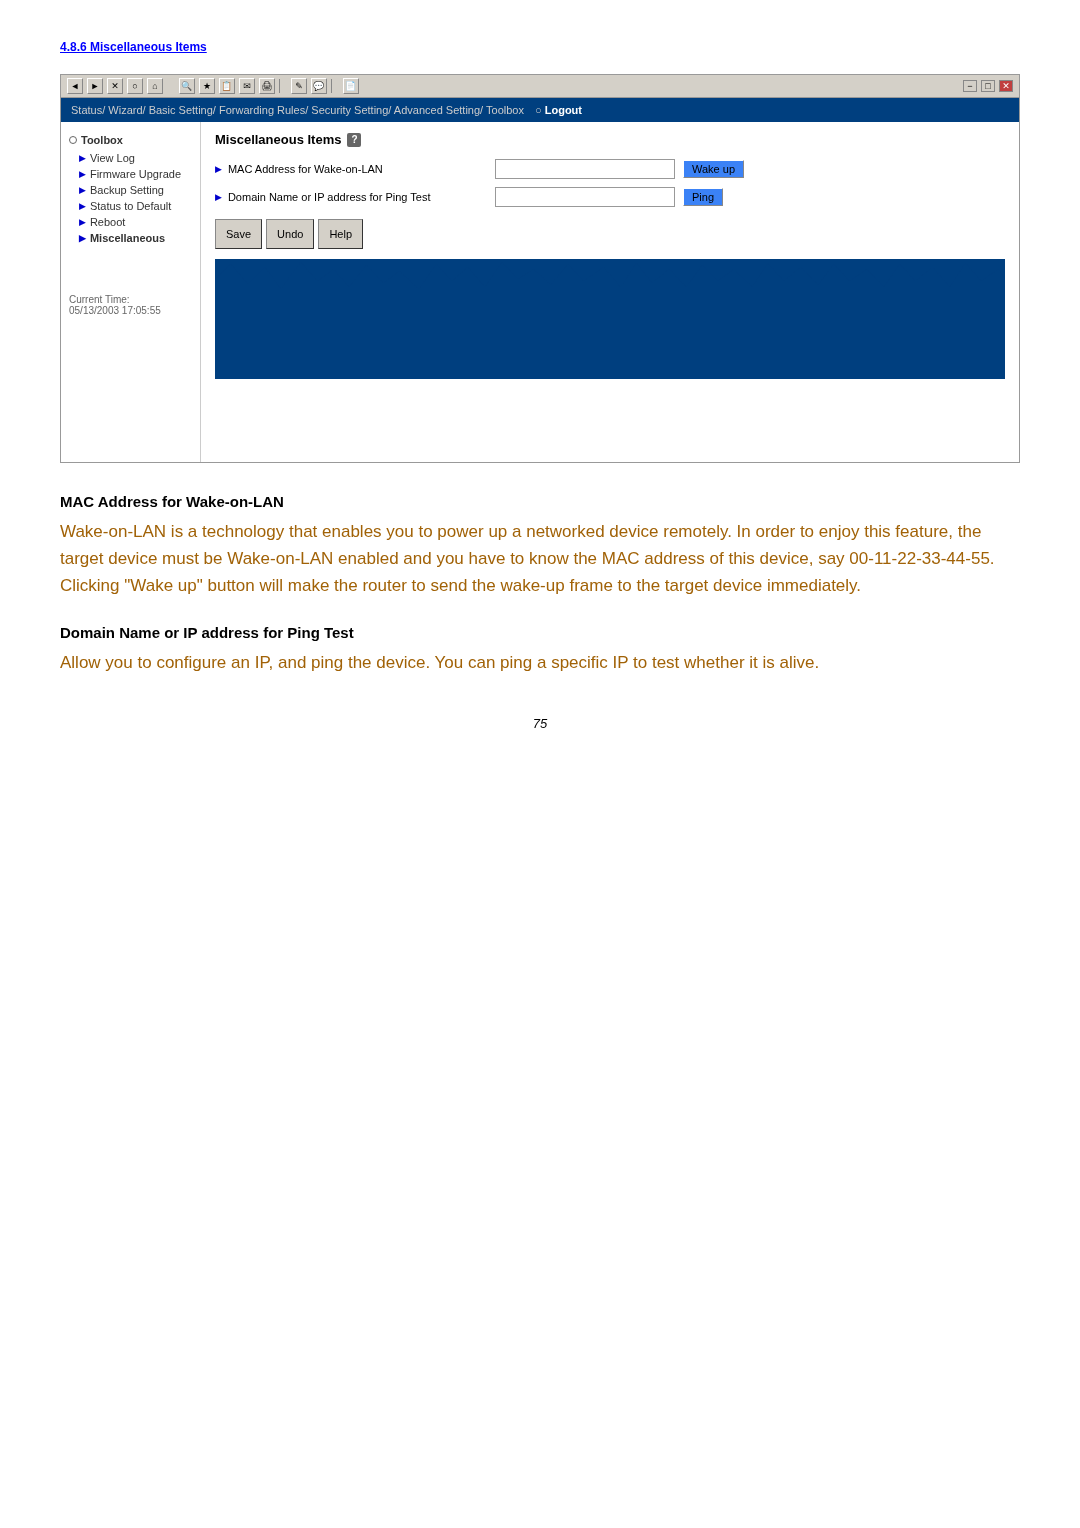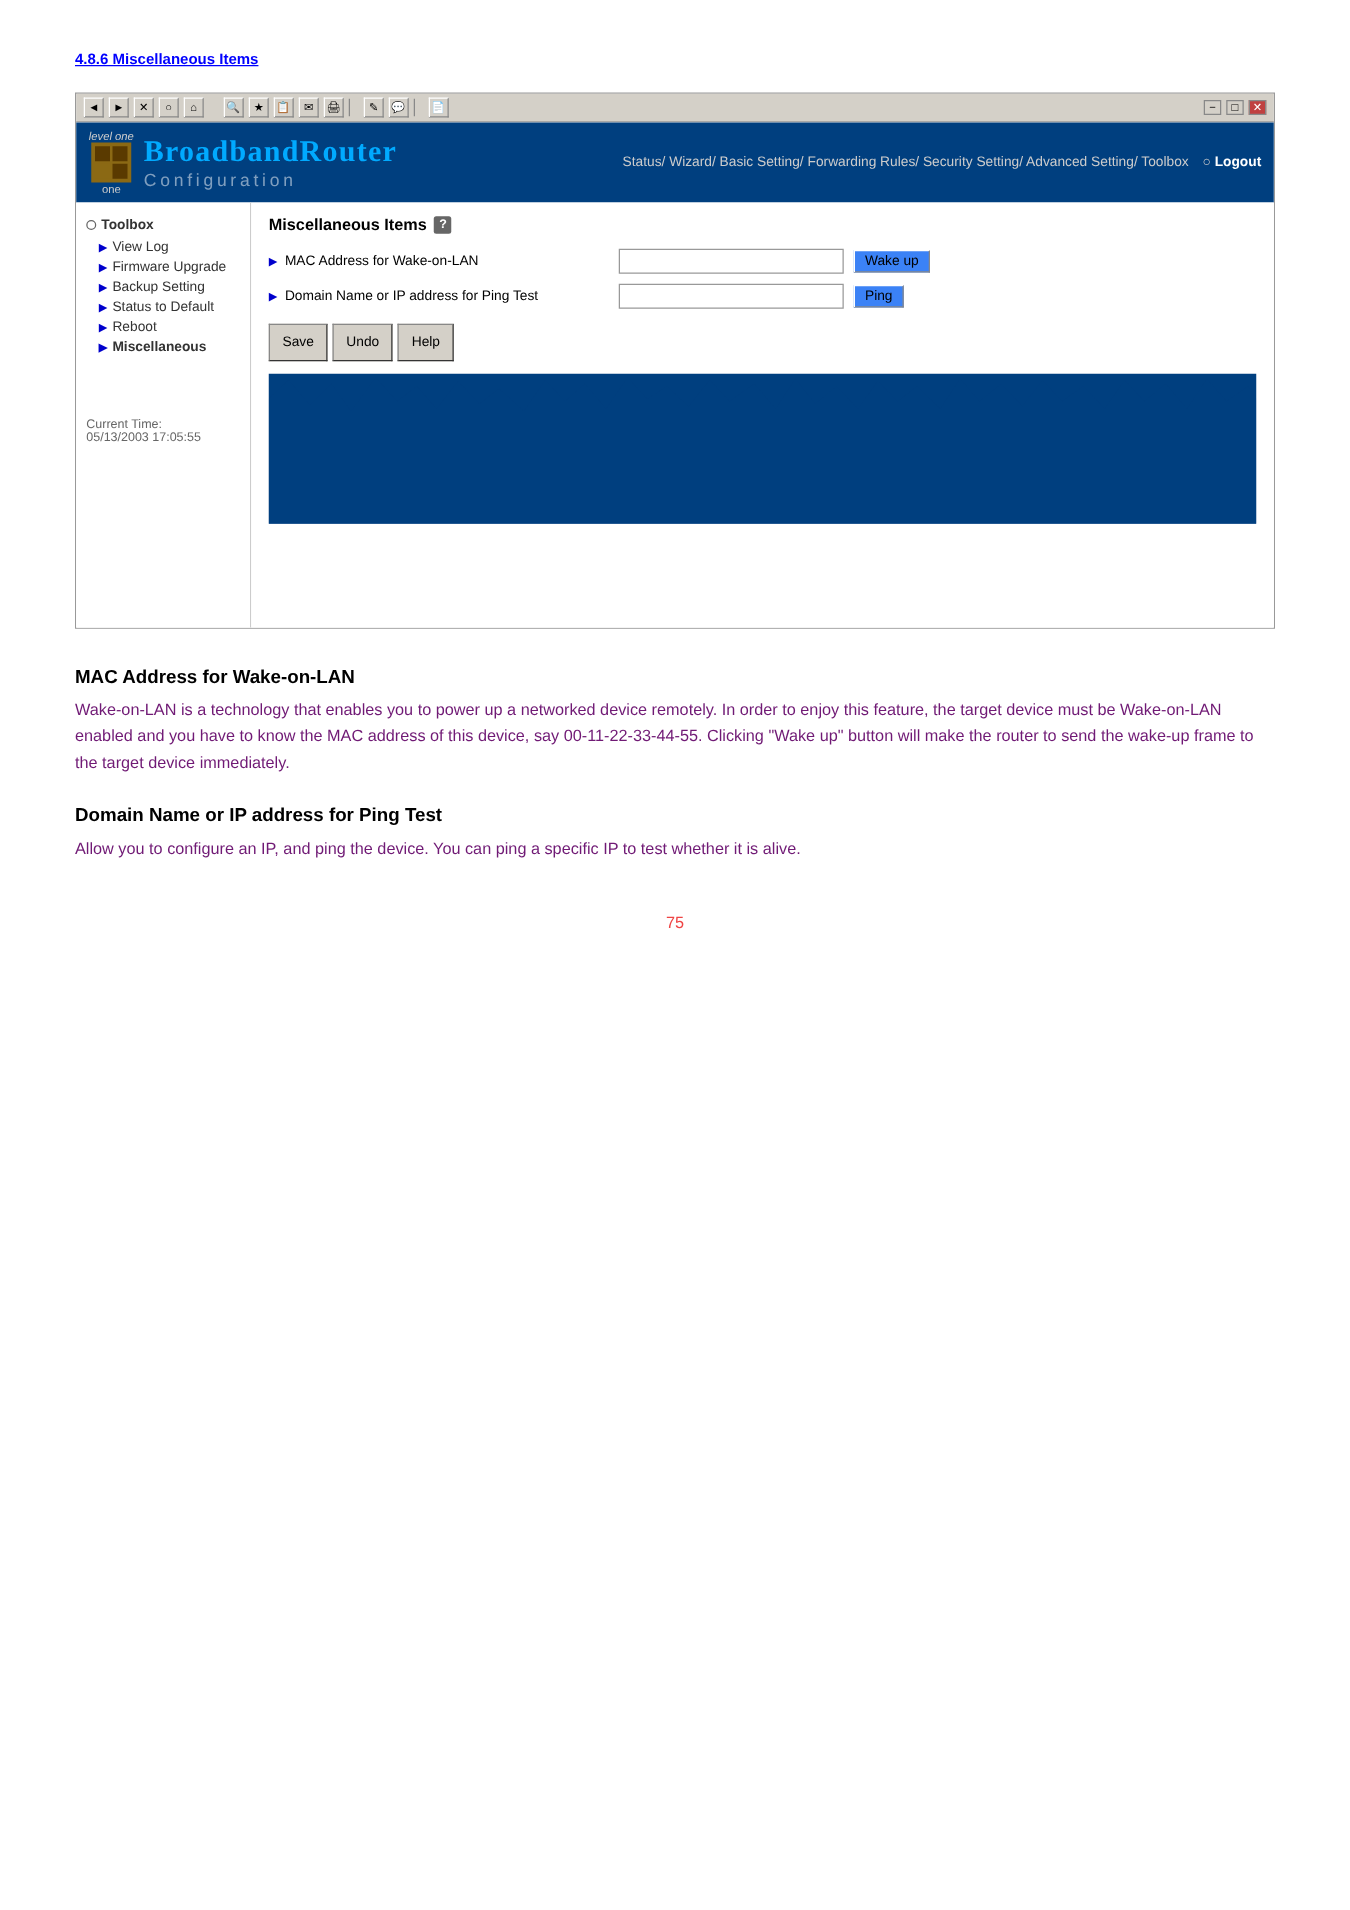--- a/index.html
+++ b/index.html
@@ -254,30 +254,31 @@
       margin-bottom: 24px;
     }
 
     .desc-section-title {
       font-size: 15px;
       font-weight: bold;
       margin-bottom: 8px;
     }
 
     .desc-section-body {
-      font-size: 13px;
+      font-size: 17px;
       line-height: 1.6;
-      color: #701a75;
+      color: #a16207;
     }
 
     .page-number {
       text-align: center;
-      color: #ef4444;
+      color: #000000;
       font-size: 13px;
       margin-top: 40px;
+      font-style: italic;
     }
   </style>
 </head>
 <body>
 
 <div class="page-wrapper">
 
   <h2 class="section-title">4.8.6 Miscellaneous Items</h2>
 
   <div class="browser-window">
@@ -304,37 +305,20 @@
       <div class="browser-toolbar-right">
         <button class="win-btn">−</button>
         <button class="win-btn">□</button>
         <button class="win-btn" style="background:#c04040; color:#fff;">✕</button>
       </div>
     </div>
 
     <div class="router-ui">
 
       <div class="router-header">
-        <div class="router-logo">
-          <div style="display:flex; flex-direction:column; align-items:center;">
-            <div style="font-size:9px; color:#ccc; font-style:italic;">level
-one</div>
-            <div style="width:32px; height:32px; background:#8B6914; display:grid; grid-template-columns:1fr 1fr; gap:2px; padding:3px;">
-              <div style="background:#5a3a00;"></div>
-              <div style="background:#5a3a00;"></div>
-              <div style="background:#8B6914;"></div>
-              <div style="background:#5a3a00;"></div>
-            </div>
-            <div style="font-size:9px; color:#ccc;">one</div>
-          </div>
-          <div>
-            <div style="font-size:24px; font-weight:bold; color:#00aaff; font-family:Georgia,serif; letter-spacing:1px;">BroadbandRouter</div>
-            <div style="font-size:14px; color:rgba(255,255,255,0.5); letter-spacing:3px;">Configuration</div>
-          </div>
-        </div>
         <div class="router-nav">
           <span style="cursor:pointer;">Status/</span>
           <span style="cursor:pointer;">Wizard/</span>
           <span style="cursor:pointer;">Basic Setting/</span>
           <span style="cursor:pointer;">Forwarding Rules/</span>
           <span style="cursor:pointer;">Security Setting/</span>
           <span style="cursor:pointer;">Advanced Setting/</span>
           <span style="cursor:pointer;">Toolbox</span>
           <span style="margin-left:8px;">○</span>
           <strong style="cursor:pointer; color:#fff;">Logout</strong>

